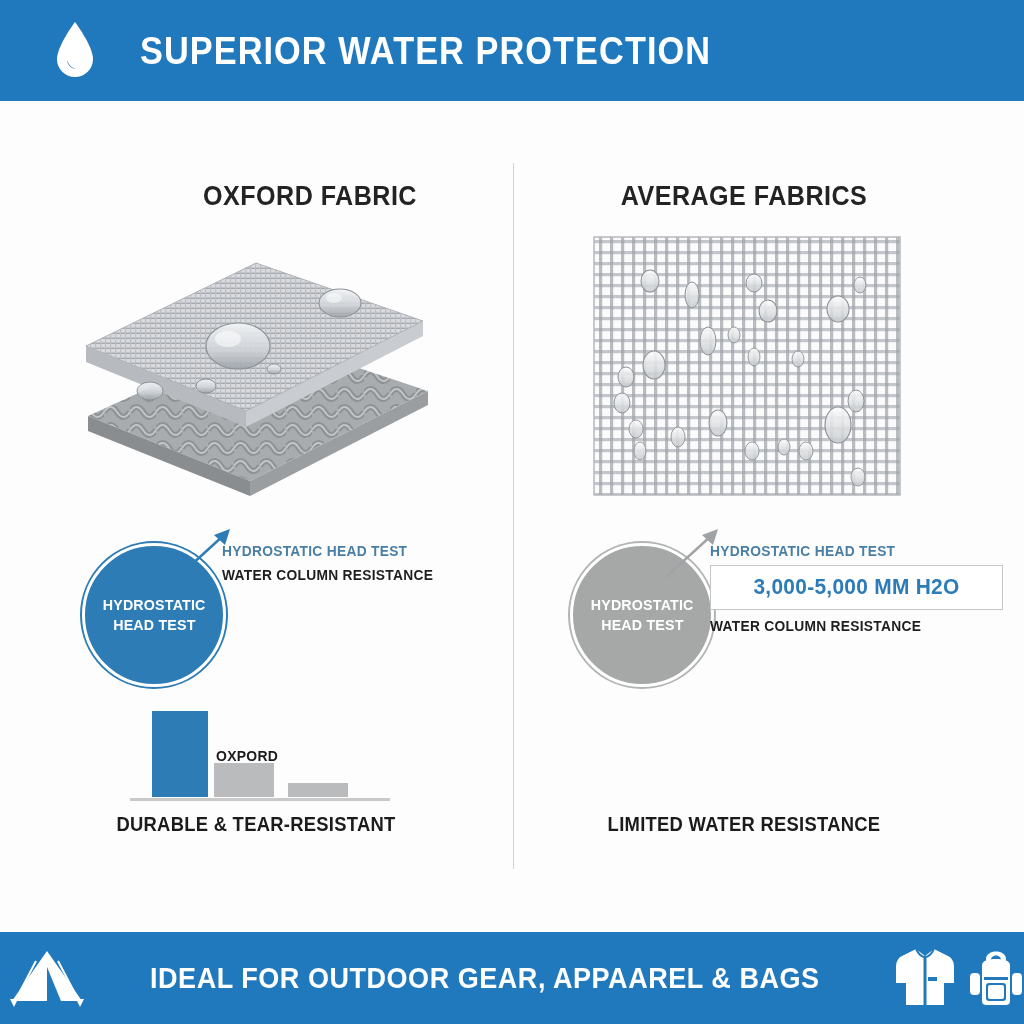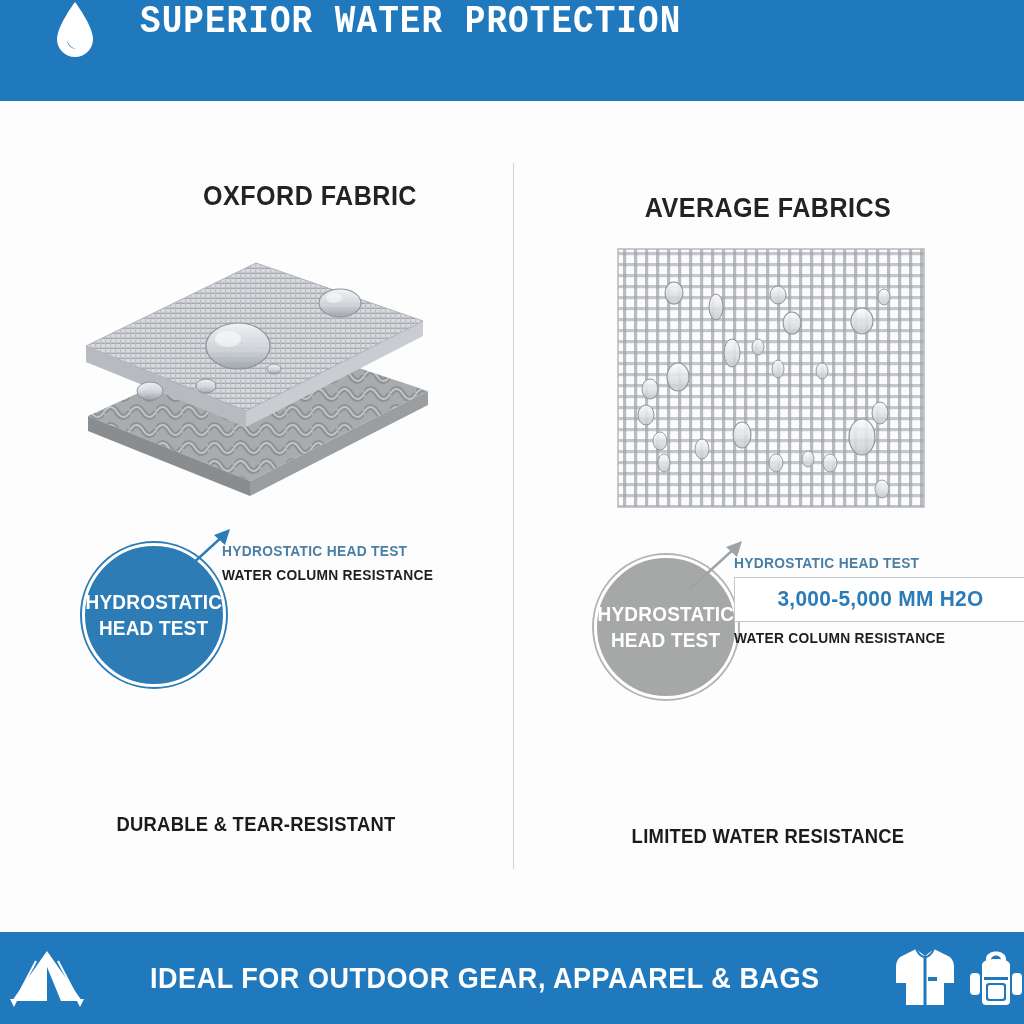--- a/index.html
+++ b/index.html
@@ -8,21 +8,21 @@
     background:#ffffff;
     font-family:"Liberation Sans", sans-serif;
     overflow:hidden;
   }
   .page{position:relative;width:1024px;height:1024px;background:#fdfdfd;}
 
   
   .header{
     position:absolute;left:0;top:0;width:1024px;height:101px;
     background:#2079bd;
-    display:flex;align-items:flex-start;font-family:Liberation Mono, monospace;
+    display:flex;align-items:center;
   }
   .header .drop-wrap{width:150px;display:flex;justify-content:center;align-items:center;}
   .header-title{
     flex:1;
     color:#ffffff;
     font-size:39px;
     font-weight:bold;
     letter-spacing:1.2px;
     transform:scaleX(0.88);
     transform-origin:left center;
@@ -32,38 +32,38 @@
   }
 
   
   .body-area{position:absolute;left:0;top:101px;width:1024px;height:820px;background:#fdfdfd;}
   .divider{
     position:absolute;left:513px;top:62px;width:1px;height:706px;
     background:#d2d2d2;
   }
   .col{position:absolute;top:0;width:512px;height:820px;}
   .col.left{left:0;padding-left:36px;}
-  .col.right{left:512px;margin-top:12px;}
+  .col.right{left:488px;}
 
   .col-title{
     position:absolute;top:80px;width:100%;text-align:center;
     font-size:27px;font-weight:bold;color:#232323;
     letter-spacing:0.5px;transform:scaleX(0.93);
   }
 
   
   .art-left{position:absolute;left:78px;top:140px;width:360px;height:260px;}
   .art-right{position:absolute;left:100px;top:128px;width:320px;height:276px;}
 
   
   .badge-row{position:absolute;top:420px;left:0;width:512px;height:160px;}
   .badge-circle{
     position:absolute;left:82px;top:22px;width:138px;height:138px;border-radius:50%;
     display:flex;flex-direction:column;justify-content:center;align-items:center;
-    color:#ffffff;font-weight:bold;font-size:20px;line-height:1.32;text-align:center;
+    color:#ffffff;font-weight:bold;font-size:15px;line-height:1.32;text-align:center;
     letter-spacing:0.2px;
   }
   .badge-circle.blue{background:#2d7cb5;border:3px solid #ffffff;box-shadow:0 0 0 2px #2d7cb5;}
   .badge-circle.gray{background:#a6a8a8;border:3px solid #ffffff;box-shadow:0 0 0 2px #b3b5b5;}
   .badge-circle span{display:block;transform:scaleX(0.95);}
 
   .badge-info{position:absolute;left:222px;top:22px;width:293px;}
   .badge-kicker{
     font-size:14.5px;font-weight:bold;color:#4a7fa5;letter-spacing:0.3px;
     transform:scaleX(0.95);transform-origin:left center;margin-bottom:6px;white-space:nowrap;
@@ -187,20 +187,27 @@
             <polygon points="60,6 44,12 55,22" fill="#2d7cb5"></polygon>
           </svg>
         </div>
         <div class="badge-info">
           <div class="badge-kicker">HYDROSTATIC HEAD TEST</div>
           <div class="badge-sub">WATER COLUMN RESISTANCE</div>
         </div>
       </div>
 
       <div class="bar-group">
+        <div class="bars">
+          <div class="baseline" style="left:130px;width:260px;"></div>
+          <div class="bar" style="left:152px;width:56px;height:86px;background:#2d7cb5;"></div>
+          <div class="bar" style="left:214px;width:60px;height:34px;background:#b9bbbc;"></div>
+          <div class="bar" style="left:288px;width:60px;height:14px;background:#b9bbbc;"></div>
+          <div class="bar-label" style="left:216px;top:46px;">OXPORD</div>
+        </div>
         <div class="bar-caption">DURABLE &amp; TEAR-RESISTANT</div>
       </div>
     </div>
 
     <div class="col right">
       <div class="col-title">AVERAGE FABRICS</div>
 
       <div class="art-right">
         <svg width="320" height="276" viewBox="0 0 320 276">
           <defs>

